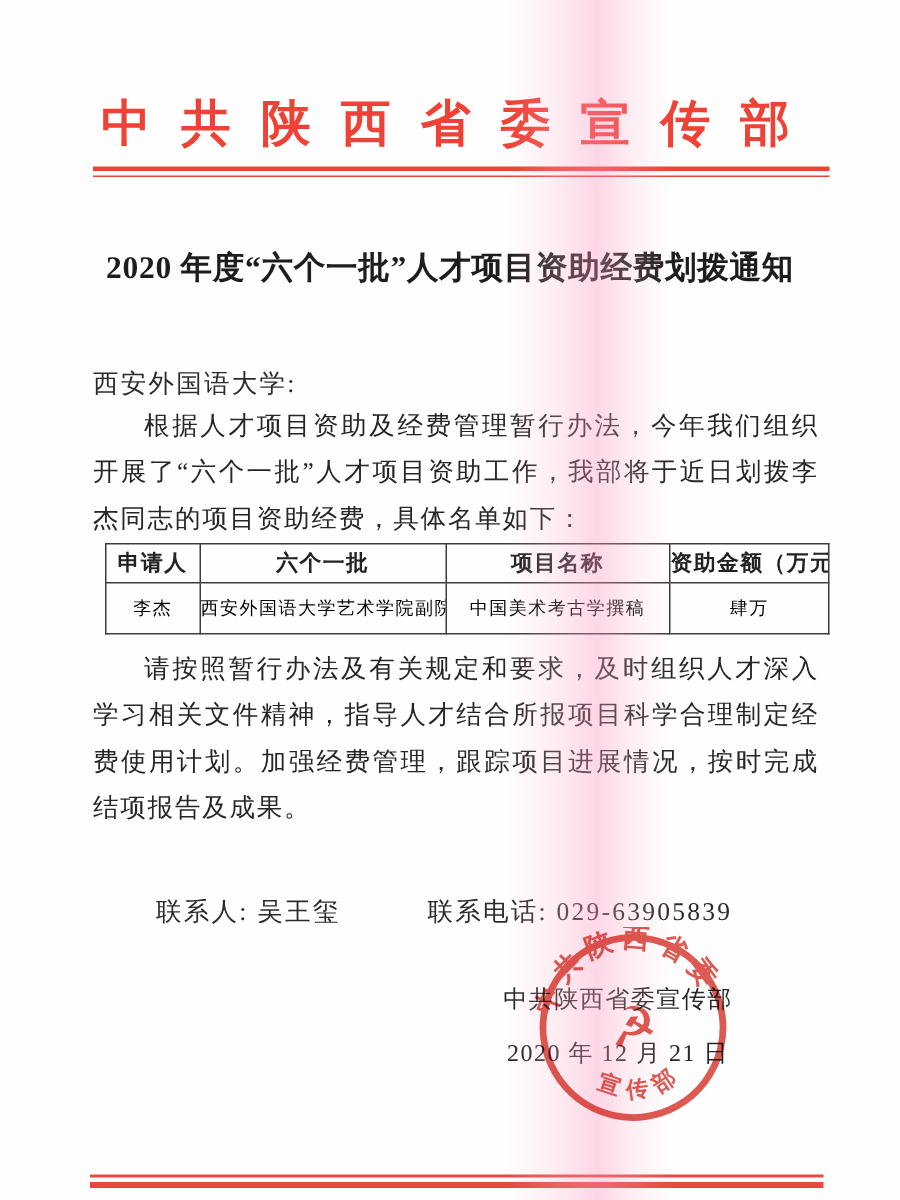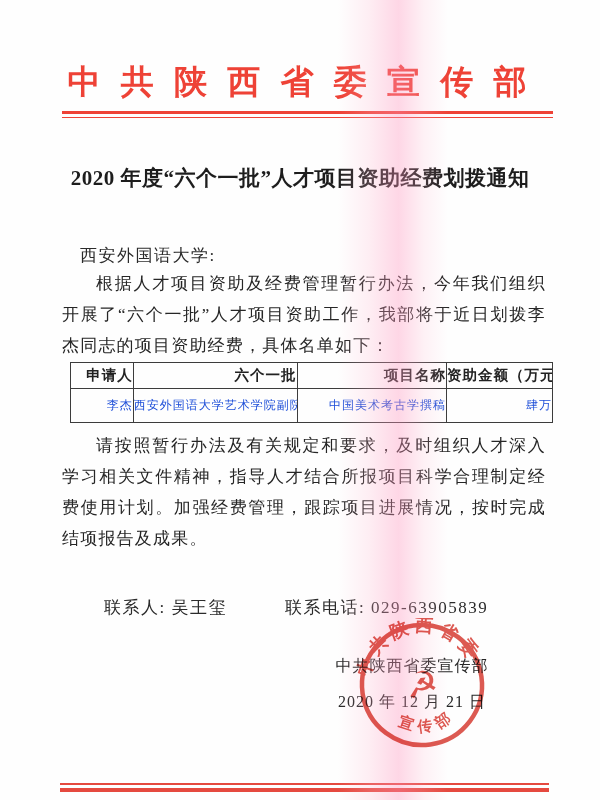--- a/index.html
+++ b/index.html
@@ -54,21 +54,21 @@
     text-align: center;
     font-size: 21px;
     font-weight: bold;
     color: #1d1d1d;
     letter-spacing: 0.5px;
     white-space: nowrap;
   }
 
   .recipient {
     position: absolute;
-    top: 244px; left: 80px;
+    top: 244px; left: 62px;
     font-size: 17px;
     letter-spacing: 1.5px;
   }
 
   .body-para {
     position: absolute;
     left: 62px;
     width: 484px;
     font-size: 17px;
     line-height: 31px;
@@ -83,37 +83,37 @@
   table.funding {
     position: absolute;
     top: 362px; left: 70px;
     width: 483px;
     border-collapse: collapse;
     table-layout: fixed;
     background: transparent;
   }
   table.funding th, table.funding td {
     border: 1.5px solid #3c3c3c;
-    text-align: right;
+    text-align: center;
     vertical-align: middle;
     overflow: hidden;
     white-space: nowrap;
   }
   table.funding th {
     height: 26px;
     font-size: 14.5px;
     font-weight: bold;
     letter-spacing: 1px;
     color: #222;
   }
   table.funding td {
     height: 34px;
     font-size: 12px;
     letter-spacing: 1px;
-    color: #1d4ed8;
+    color: #000000;
   }
   .col-applicant { width: 13%; }
   .col-unit      { width: 34%; }
   .col-project   { width: 31%; }
   .col-amount    { width: 22%; }
 
   .contact {
     position: absolute;
     top: 596px; left: 104px;
     font-size: 17px;

